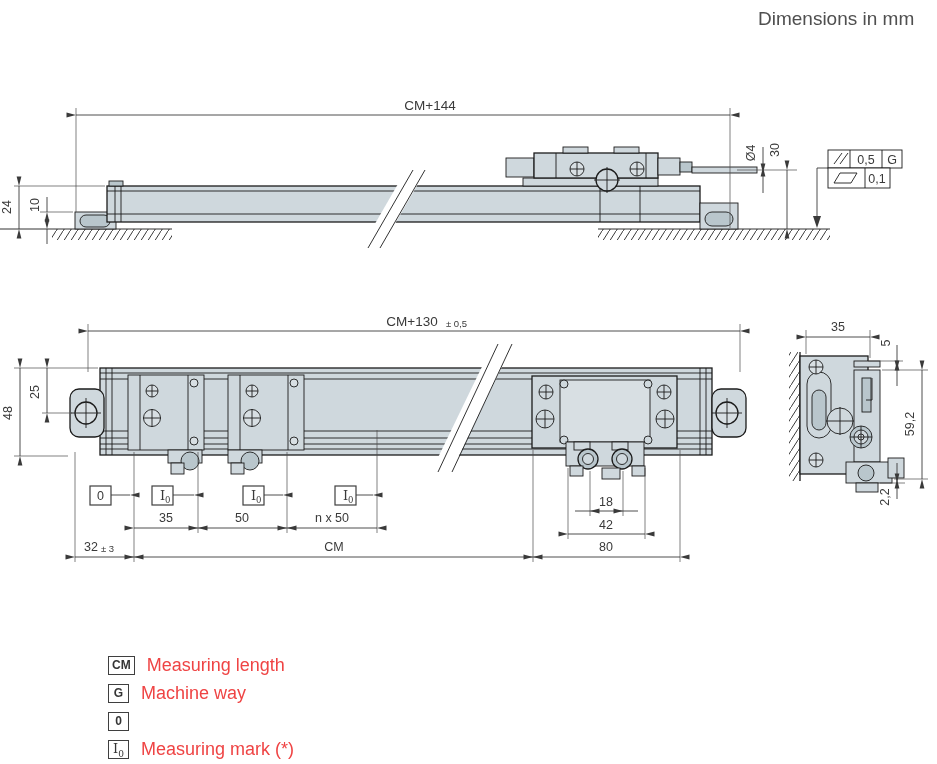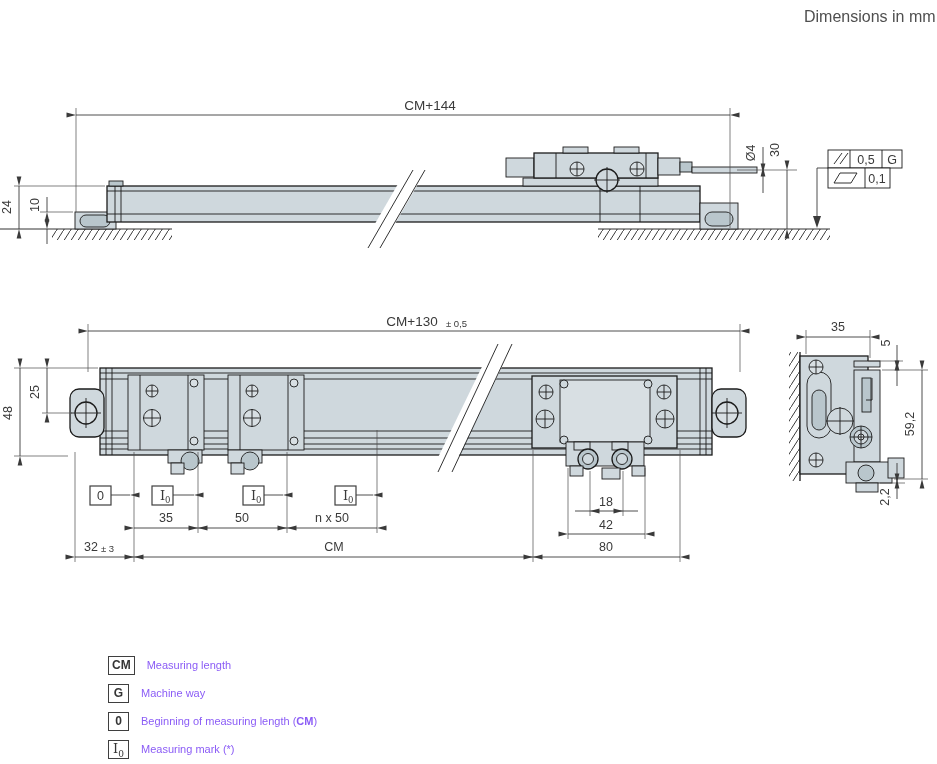--- a/index.html
+++ b/index.html
@@ -12,28 +12,28 @@
   .ts  {font:9.5px  "Liberation Sans",sans-serif; fill:#3a3a3a;}
   .tser{font:13px   "DejaVu Serif",serif;         fill:#3a3a3a;}
   .tsub{font:8.5px  "DejaVu Serif",serif;         fill:#3a3a3a;}
   .mid {text-anchor:middle;}
   
   .o   {stroke:#1c1c1c;stroke-width:1.3;}
   .o1  {stroke:#1c1c1c;stroke-width:0.9;}
   .dim {stroke:#3a3a3a;stroke-width:0.9;fill:none;}
   .ext {stroke:#4a4a4a;stroke-width:0.7;fill:none;}
   
-  #note{position:absolute;left:804px;top:8px;font-size:16px;color:#4f4f4f;}
+  #note{position:absolute;left:758px;top:8px;font-size:19px;color:#4f4f4f;}
   #legend{position:absolute;left:108px;top:656px;display:flex;flex-direction:column;gap:10px;}
   .lrow{display:flex;align-items:center;gap:12px;height:18px;}
   .lbox{border:1.4px solid #3f3f3f;min-width:13px;height:17px;line-height:16px;
         padding:0 3px;text-align:center;font-weight:bold;font-size:12px;color:#353535;}
   .lbox.serif{font-family:"DejaVu Serif",serif;font-weight:normal;font-size:13px;text-align:center;}
   .lbox sub{font-size:9px;}
-  .llabel{font-size:11px;color:#8b5cf6;}
+  .llabel{font-size:18px;color:#ef4444;}
   .llabel b{font-weight:bold;}
 </style>
 </head>
 <body>
 
 <div id="stage">
 
 <svg width="937" height="764" viewBox="0 0 937 764">
   <defs>
     <marker id="arr" viewBox="0 0 10 6" refX="0.5" refY="3" markerWidth="11" markerHeight="6" orient="auto-start-reverse" markerUnits="userSpaceOnUse">
@@ -405,21 +405,20 @@
   <div class="lrow">
     <span class="lbox">CM</span>
     <span class="llabel">Measuring length</span>
   </div>
   <div class="lrow">
     <span class="lbox">G</span>
     <span class="llabel">Machine way</span>
   </div>
   <div class="lrow">
     <span class="lbox">0</span>
-    <span class="llabel"><span>Beginning of measuring length (</span><b>CM</b><span>)</span></span>
   </div>
   <div class="lrow">
     <span class="lbox serif"><span>I</span><sub>0</sub></span>
     <span class="llabel">Measuring mark (*)</span>
   </div>
 </div>
 
 </div>
 
 </body></html>

